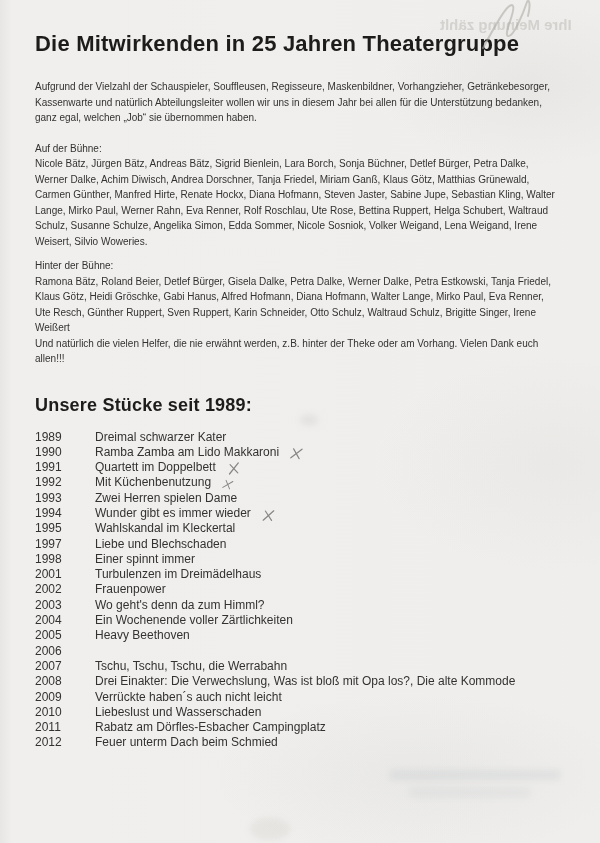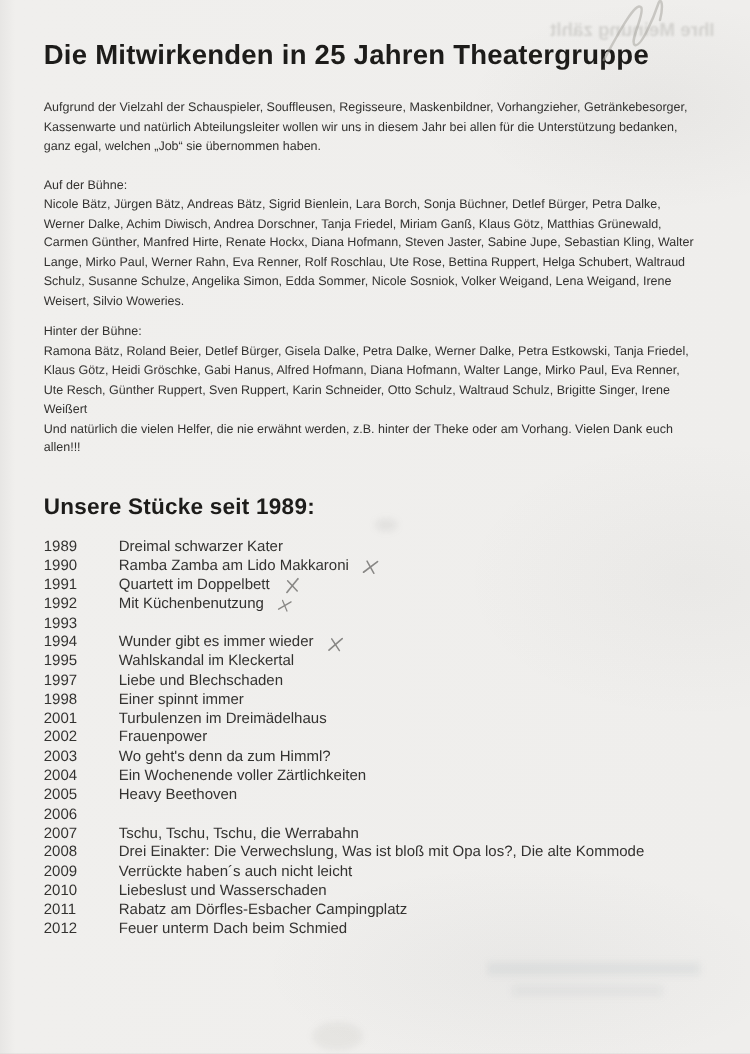--- a/index.html
+++ b/index.html
@@ -138,20 +138,21 @@
       <span class="xmark">
         <svg width="15" height="13" viewBox="0 0 16 14">
           <path d="M3 12.5 L13.5 1.5" fill="none" stroke="#6f6e6c" stroke-width="1.4" stroke-linecap="round"></path>
           <path d="M4.5 2.5 L12 12" fill="none" stroke="#6f6e6c" stroke-width="1.3" stroke-linecap="round"></path>
         </svg>
       </span>
     </div>
 
     <div class="play-row">
       <span class="play-year">1993</span>
+      <span class="play-title">Zwei Herren spielen Dame</span>
 
     </div>
 
     <div class="play-row">
       <span class="play-year">1994</span>
       <span class="play-title">Wunder gibt es immer wieder</span>
       <span class="xmark">
         <svg width="15" height="13" viewBox="0 0 16 14">
           <path d="M3 12.5 L13.5 1.5" fill="none" stroke="#6f6e6c" stroke-width="1.4" stroke-linecap="round"></path>
           <path d="M4.5 2.5 L12 12" fill="none" stroke="#6f6e6c" stroke-width="1.3" stroke-linecap="round"></path>

